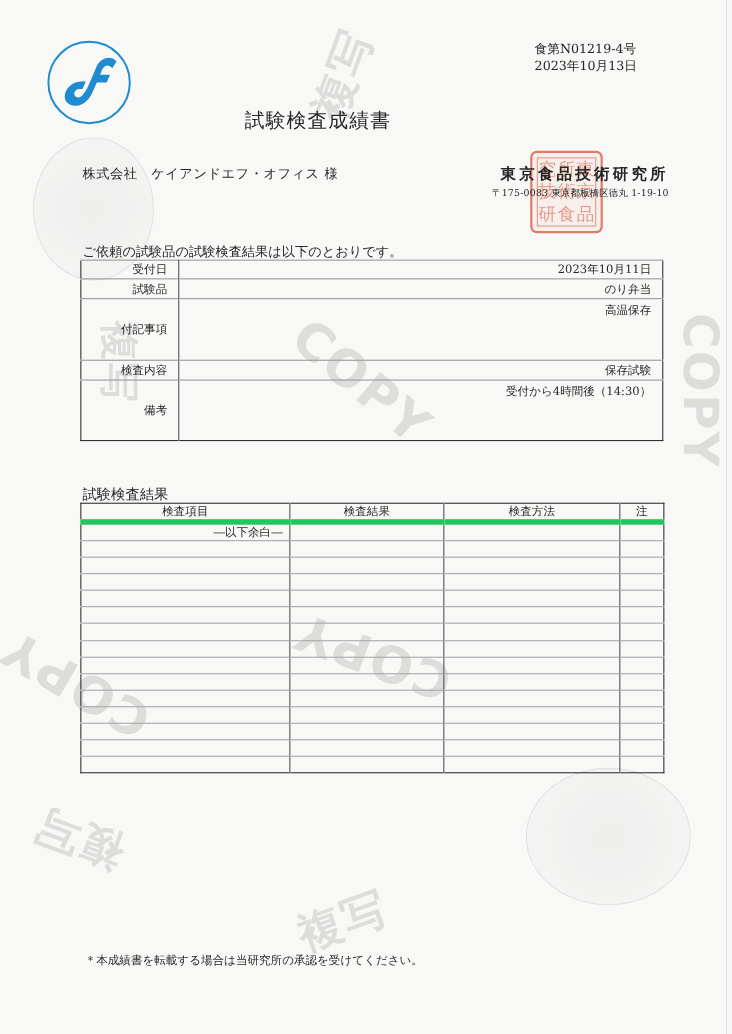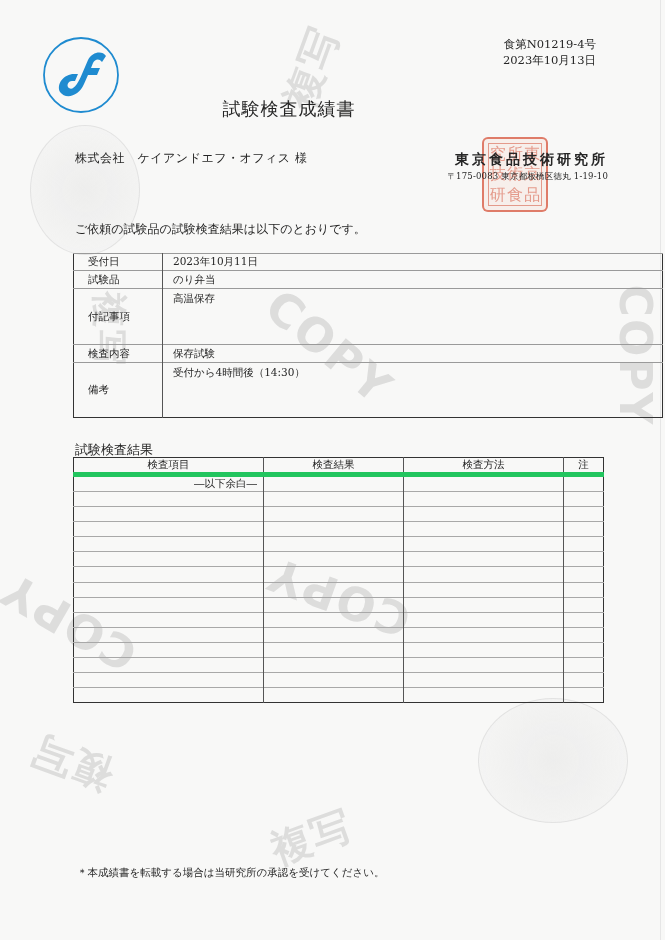--- a/index.html
+++ b/index.html
@@ -34,21 +34,21 @@
       pointer-events: none;
     }
 
     
     .logo {
       position: absolute; left: 42px; top: 36px; width: 78px; height: 78px;
     }
 
     .doc-no {
       position: absolute; left: 486px; top: 36px; width: 110px;
-      font-size: 11.5px; line-height: 16px; text-align: right;
+      font-size: 11.5px; line-height: 16px; text-align: left;
     }
 
     .title {
       position: absolute; left: 0; width: 540px; top: 97px;
       text-align: center; font-size: 18px; letter-spacing: 1px; padding-left: 38px;
     }
 
     .recipient {
       position: absolute; left: 75px; top: 150px; font-size: 12px; letter-spacing: 0.5px;
     }
@@ -72,22 +72,22 @@
       font-size: 16px; color: rgba(214,84,60,0.55); text-align: center; line-height: 20px;
       font-family: "DejaVu Serif", serif;
     }
 
     .intro {
       position: absolute; left: 75px; top: 221px; font-size: 12px;
     }
 
     
     .info {
-      position: absolute; left: 73px; top: 253px; width: 590px;
-      border: 1.5px solid #333; border-collapse: collapse; font-size: 10.5px;
+      position: absolute; left: 73px; top: 236px; width: 530px;
+      border: 1.5px solid #333; border-collapse: collapse; font-size: 10.5px; text-align: right;
     }
     .info td {
       border-top: 1px solid #9a9a9a; padding: 0 10px; vertical-align: middle;
     }
     .info td.lbl { width: 89px; border-right: 1px solid #555; padding-left: 14px; }
     .info td.val { vertical-align: top; padding-top: 3px; }
     .info tr.short td.val { vertical-align: middle; padding-top: 0; }
 
     .results-heading {
       position: absolute; left: 75px; top: 441px; font-size: 13px;

